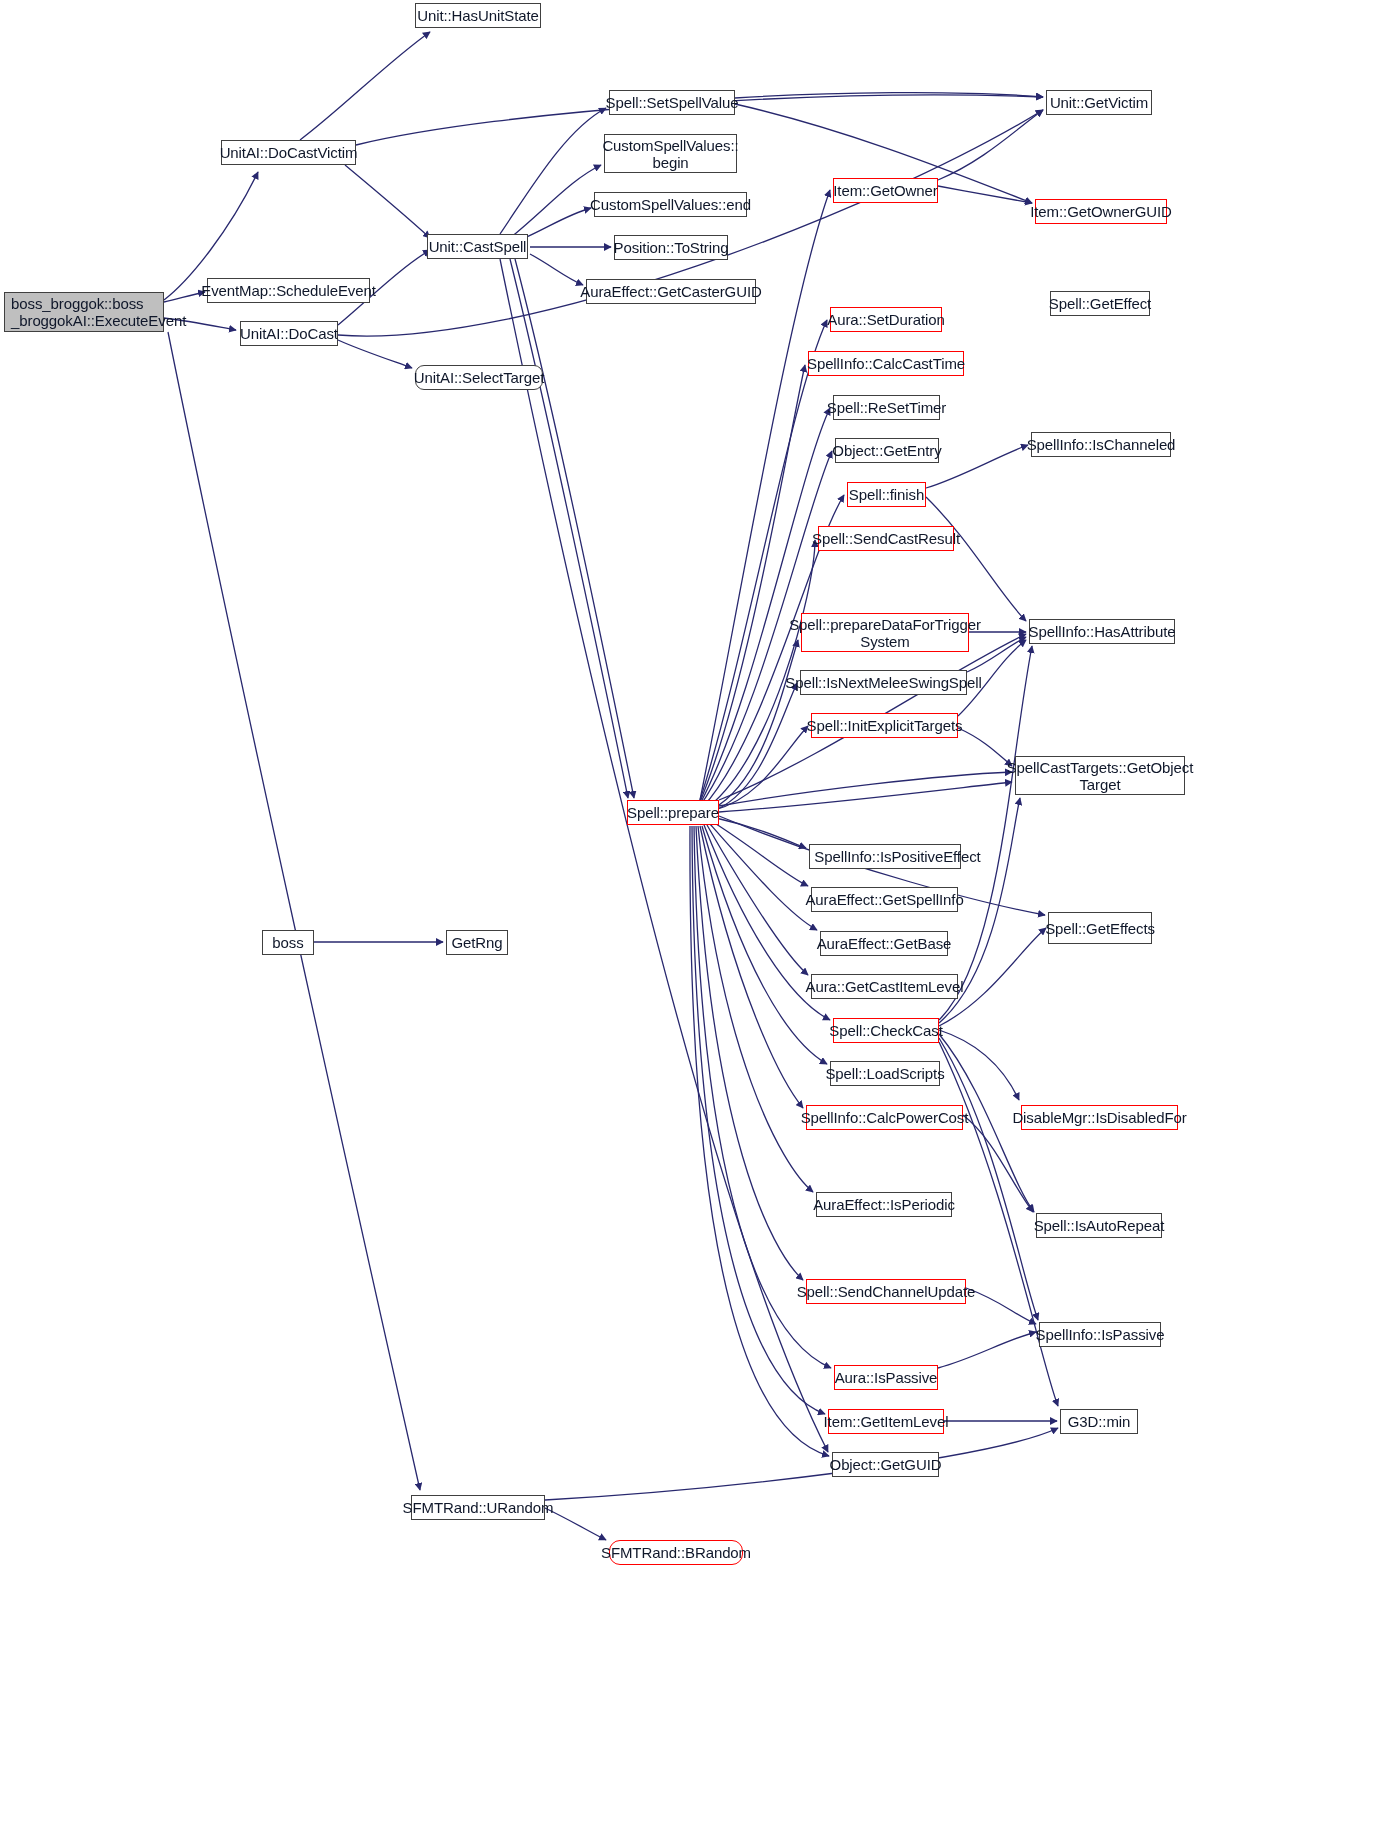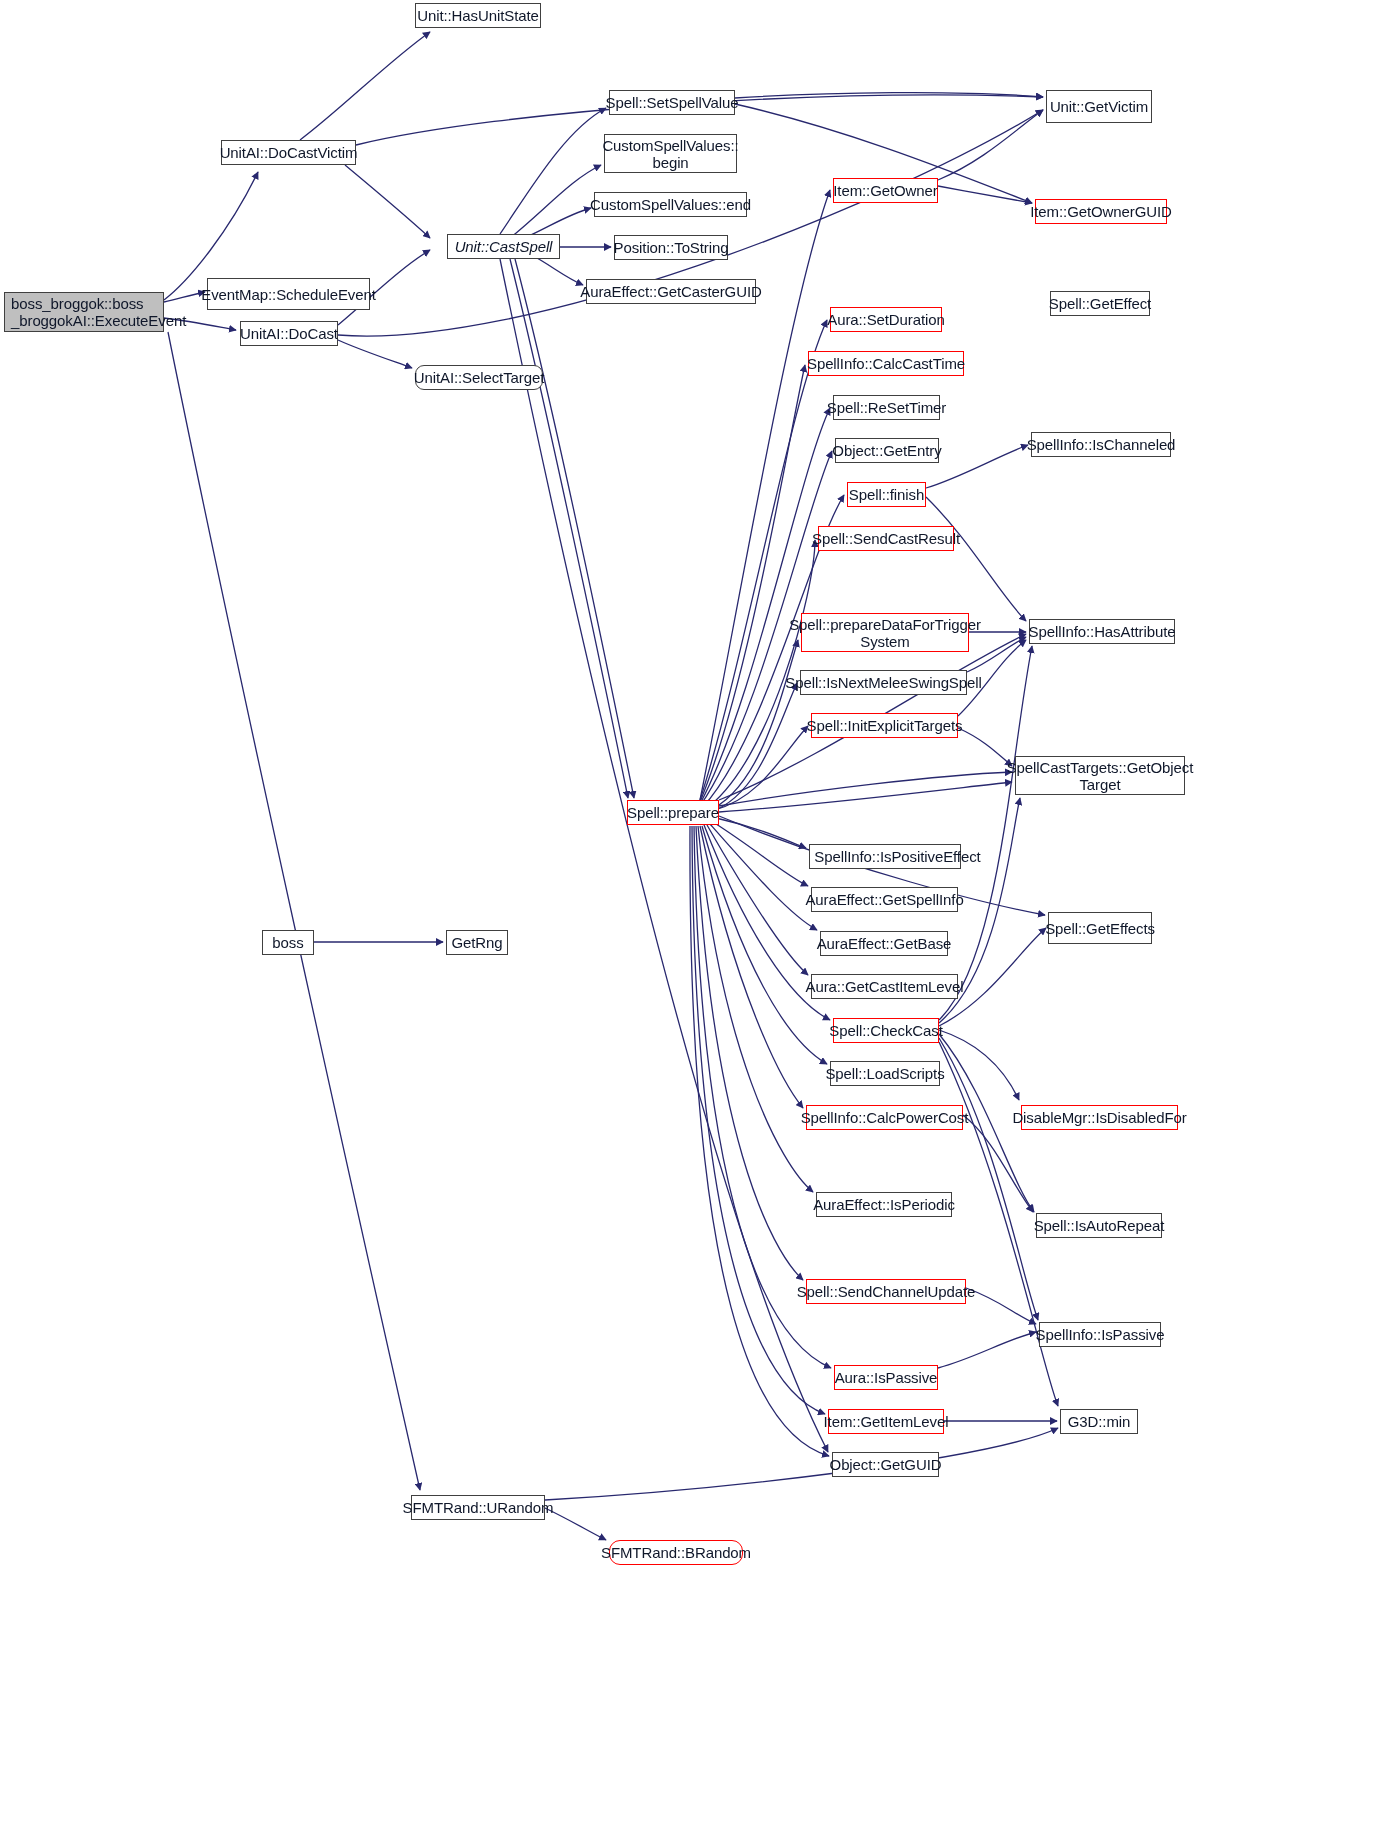--- a/index.html
+++ b/index.html
@@ -128,31 +128,31 @@
         <path d="M314,942 L443,942" fill="none" stroke="#28286e" stroke-width="1.3" marker-end="url(#arrow)"></path>
         <path d="M545,1508 C570,1520 590,1532 606,1540" fill="none" stroke="#28286e" stroke-width="1.3" marker-end="url(#arrow)"></path>
         <path d="M545,1500 C720,1490 990,1460 1058,1428" fill="none" stroke="#28286e" stroke-width="1.3" marker-end="url(#arrow)"></path>
       </g>
   </svg>
   <div id="nodes">
       <div class="node root" style="left: 4px; top: 292px; width: 160px; height: 40px;">boss_broggok::boss
 _broggokAI::ExecuteEvent</div>
       <div class="node" style="left: 415px; top: 3px; width: 126px; height: 25px;">Unit::HasUnitState</div>
       <div class="node" style="left: 221px; top: 140px; width: 135px; height: 25px;">UnitAI::DoCastVictim</div>
-      <div class="node" style="left: 207px; top: 278px; width: 163px; height: 32px;">EventMap::ScheduleEvent</div>
+      <div class="node" style="left: 207px; top: 278px; width: 163px; height: 25px;">EventMap::ScheduleEvent</div>
       <div class="node" style="left: 240px; top: 321px; width: 98px; height: 25px;">UnitAI::DoCast</div>
       <div class="node" style="left: 415px; top: 365px; width: 128px; height: 25px; border-radius: 9px;">UnitAI::SelectTarget</div>
-      <div class="node" style="left: 447px; top: 234px; width: 113px; height: 25px; font-style: italic;">Unit::CastSpell</div>
+      <div class="node" style="left: 427px; top: 234px; width: 101px; height: 25px;">Unit::CastSpell</div>
       <div class="node" style="left: 609px; top: 90px; width: 126px; height: 25px;">Spell::SetSpellValue</div>
       <div class="node" style="left: 604px; top: 134px; width: 133px; height: 39px;">CustomSpellValues::
 begin</div>
       <div class="node" style="left: 594px; top: 192px; width: 153px; height: 25px;">CustomSpellValues::end</div>
       <div class="node" style="left: 614px; top: 235px; width: 114px; height: 25px;">Position::ToString</div>
       <div class="node" style="left: 586px; top: 279px; width: 170px; height: 25px;">AuraEffect::GetCasterGUID</div>
-      <div class="node" style="left: 1046px; top: 90px; width: 106px; height: 33px;">Unit::GetVictim</div>
+      <div class="node" style="left: 1046px; top: 90px; width: 106px; height: 25px;">Unit::GetVictim</div>
       <div class="node red" style="left: 833px; top: 178px; width: 105px; height: 25px;">Item::GetOwner</div>
       <div class="node red" style="left: 1035px; top: 199px; width: 132px; height: 25px;">Item::GetOwnerGUID</div>
       <div class="node" style="left: 1050px; top: 291px; width: 100px; height: 25px;">Spell::GetEffect</div>
       <div class="node red" style="left: 830px; top: 307px; width: 112px; height: 25px;">Aura::SetDuration</div>
       <div class="node red" style="left: 808px; top: 351px; width: 156px; height: 25px;">SpellInfo::CalcCastTime</div>
       <div class="node" style="left: 833px; top: 395px; width: 107px; height: 25px;">Spell::ReSetTimer</div>
       <div class="node" style="left: 835px; top: 438px; width: 104px; height: 25px;">Object::GetEntry</div>
       <div class="node" style="left: 1031px; top: 432px; width: 140px; height: 25px;">SpellInfo::IsChanneled</div>
       <div class="node red" style="left: 847px; top: 482px; width: 79px; height: 25px;">Spell::finish</div>
       <div class="node red" style="left: 818px; top: 526px; width: 136px; height: 25px;">Spell::SendCastResult</div>

